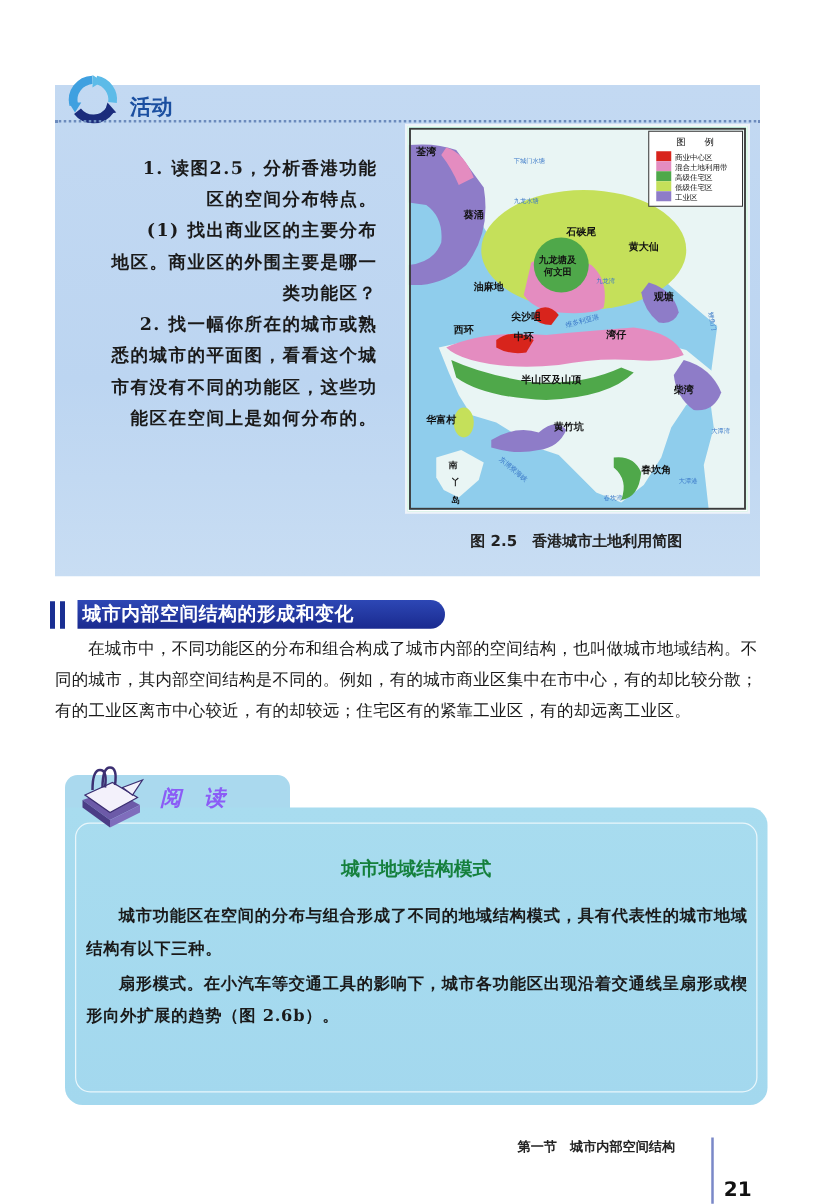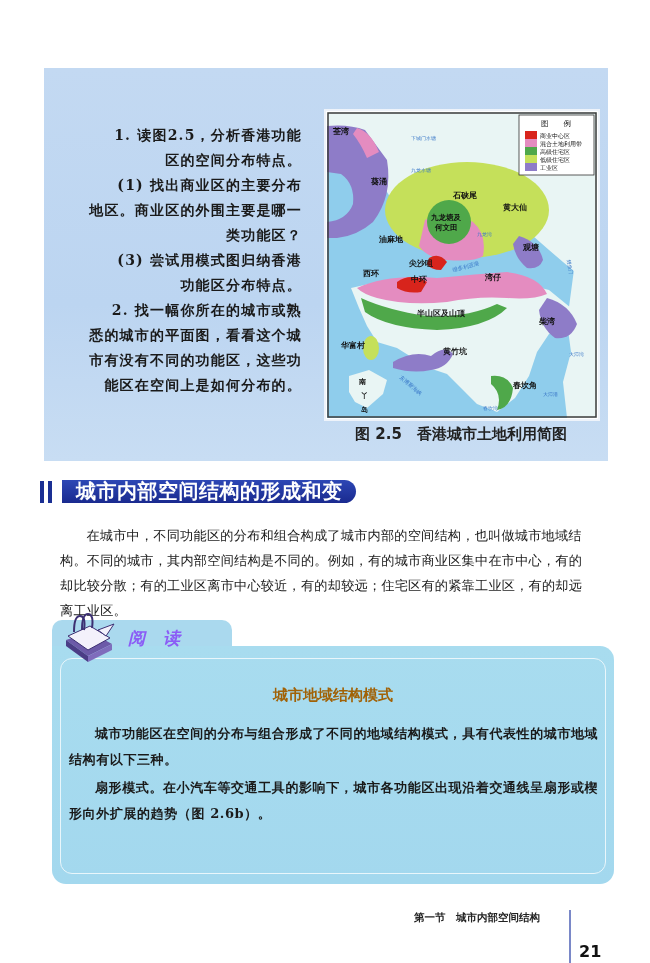--- a/index.html
+++ b/index.html
@@ -21,43 +21,43 @@
   .act-dots {
     position:absolute; left:0; right:0; top:28px; border-top:2px dotted #6c8bbd;
   }
   .act-text {
     position:absolute; left:34px; top:55px; width:224px;
     font-size:14px; line-height:25px; font-weight:bold; letter-spacing:1.2px;text-align:right;
   }
   .act-text p { margin:0; text-indent:2em; }
   
   .map-frame {
-    position:absolute; left:326px; top:111px; width:270px; height:306px;
+    position:absolute; left:326px; top:101px; width:270px; height:306px;
     background:#86efac; border:1px solid #fff; box-shadow:0 0 0 2px #eef3fa;
   }
   .map-frame svg { display:block; }
   .map-caption {
     position:absolute; left:326px; top:425px; width:270px; text-align:center;
-    font-family:"DejaVu Sans","Liberation Sans",sans-serif; font-size:15px; font-weight:bold; color:#222;
+    font-family:"DejaVu Sans","Liberation Sans",sans-serif; font-size:12px; font-weight:bold; color:#222;
   }
   
   .sec-head { position:absolute; left:40px; top:478px; height:24px; }
   .sec-bar { position:absolute; top:3px; width:4px; height:22px; background:#1a2f93; }
   .sec-pill {
     position:absolute; left:22px; top:2px; height:23px; width:294px;
     background:linear-gradient(180deg,#2d47b5 0%, #1a2a8f 100%);
     border-radius:0 12px 12px 0; color:#fff;
-    font-family:"DejaVu Sans","Liberation Sans",sans-serif; font-weight:bold; font-size:20px;
-    line-height:23px; padding-left:14px; box-sizing:border-box; letter-spacing:0.5px;
+    font-family:"DejaVu Sans","Liberation Sans",sans-serif; font-weight:bold; font-size:15px;
+    line-height:23px; padding-left:4px; box-sizing:border-box; letter-spacing:0.5px;
   }
   .body-text {
     position:absolute; left:44px; top:507px; width:566px;
     font-size:13.2px; line-height:25px; letter-spacing:0.2px;
   }
-  .body-text p { margin:16px; text-indent:2em; }
+  .body-text p { margin:0; text-indent:2em; }
   
   .read-tab {
     position:absolute; left:52px; top:620px; width:180px; height:40px;
     background:#aad9ee; border-radius:10px 10px 0 0;
   }
   .read-box {
     position:absolute; left:52px; top:646px; width:562px; height:238px;
     background:linear-gradient(180deg,#a8dcef 0%, #a3d8ee 100%);
     border-radius:0 14px 14px 14px;
   }
@@ -65,21 +65,21 @@
     position:absolute; left:8px; top:12px; right:8px; bottom:10px;
     border:1px solid #e9f6fb; border-radius:12px;
   }
   .read-icon { position:absolute; left:60px; top:610px; width:58px; height:54px; }
   .read-label {
     position:absolute; left:128px; top:627px; font-style:italic; font-weight:bold;
     font-family:"DejaVu Sans","Liberation Sans",sans-serif; font-size:17px; color:#8b5cf6; letter-spacing:18px;
   }
   .read-title {
     position:absolute; left:52px; top:686px; width:562px; text-align:center;
-    font-weight:bold; font-size:15px; color:#a16207;
+    font-weight:bold; font-size:15px; color:#15803d;
   }
   .read-text {
     position:absolute; left:66px; top:718px; width:536px;
     font-size:13px; line-height:25.5px; font-weight:bold; letter-spacing:0.6px;
   }
   .read-text p { margin:3px; text-indent:2em; }
   
   .footer-section {
     position:absolute; left:414px; top:911px; font-family:Liberation Serif, serif;
     font-weight:bold; font-size:10.5px; color:#222; word-spacing:6px;
@@ -90,24 +90,35 @@
     font-weight:bold; font-size:16px; color:#111;margin-top:36px;
   }
   .mlabel { font-family:"DejaVu Sans","Liberation Sans",sans-serif; font-weight:bold; fill:#111; }
   .wlabel { font-family:"DejaVu Sans","Liberation Sans",sans-serif; fill:#3a78c8; }
   .legend-text { font-family:"DejaVu Serif","Liberation Serif",serif; fill:#111; }
 </style>
 </head>
 <body>
 
 <div class="activity">
+  <div class="act-header">
+    <svg class="act-icon" viewBox="0 0 44 44">
+      <path d="M22 6 A16 16 0 0 0 7 26" fill="none" stroke="#3fa0e0" stroke-width="7"></path>
+      <polygon points="3,24 13,24 8,32" fill="#3fa0e0"></polygon>
+      <path d="M10 31 A16 16 0 0 0 36 30" fill="none" stroke="#1b2c7c" stroke-width="7"></path>
+      <polygon points="34,24 41,32 31,34" fill="#1b2c7c"></polygon>
+      <path d="M38 24 A16 16 0 0 0 25 6" fill="none" stroke="#5dbbe8" stroke-width="7"></path>
+      <polygon points="22,2 30,7 22,12" fill="#5dbbe8"></polygon>
+    </svg>
+    <div class="act-title">活动</div>
+    <div class="act-dots"></div>
+  </div>
   <div class="act-text">
     <p>1. 读图2.5，分析香港功能区的空间分布特点。</p>
     <p>(1) 找出商业区的主要分布地区。商业区的外围主要是哪一类功能区？</p>
-    <p>(3) 尝试用模式图归纳香港功能区分布特点。</p>
     <p>2. 找一幅你所在的城市或熟悉的城市的平面图，看看这个城市有没有不同的功能区，这些功能区在空间上是如何分布的。</p>
   </div>
 </div>
 
 <div class="map-frame">
   <svg width="270" height="306" viewBox="0 0 270 306">
     <rect x="0" y="0" width="270" height="306" fill="#8fcdec"></rect>
 
     <path d="M0 0 H270 V150 L248 160 L236 150 L222 138 L206 124 L188 108 L178 120 L168 132 L150 138 L128 140 L110 128 L92 120 L84 108 L70 96 L60 80 L52 60 L38 52 L20 48 L0 52 Z" fill="#e9f5f4"></path>
     <path d="M16 60 A22 30 0 1 1 16 120 Z" fill="#8fcdec"></path>

